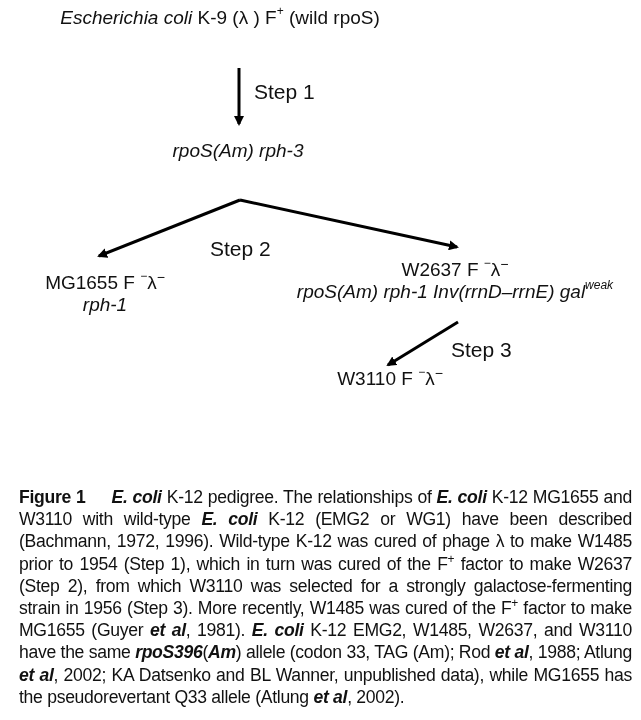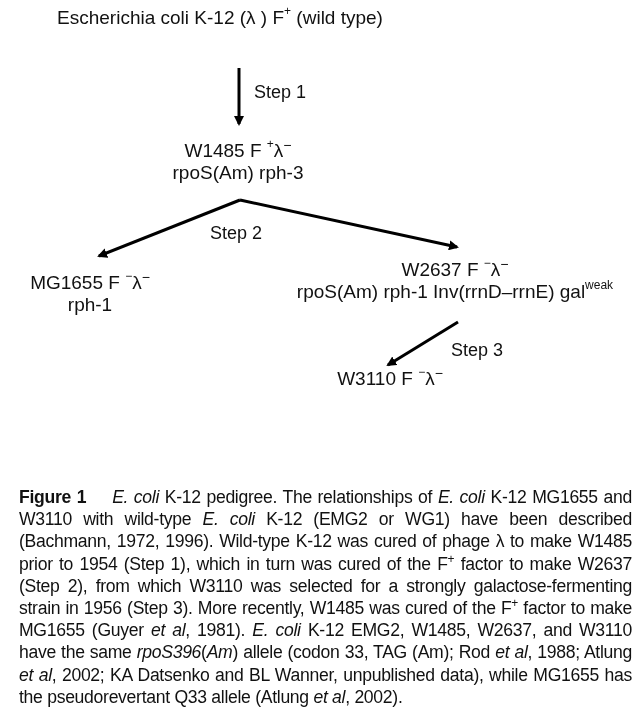--- a/index.html
+++ b/index.html
@@ -1,65 +1,62 @@
 <!DOCTYPE html>
 <html><head>
 <meta charset="utf-8">
 <style>
   html, body { margin: 0; padding: 0; background: #ffffff; }
   body { width: 641px; height: 720px; position: relative; overflow: hidden;
          font-family: "Liberation Sans", sans-serif; color: #111; }
   .diagram { position: absolute; left: 0; top: 0; width: 641px; height: 470px; }
   .diagram svg { position: absolute; left: 0; top: 0; }
   .node { position: absolute; text-align: center; font-size: 19px; line-height: 22px; white-space: nowrap; }
-  .node .it { }
+  .node .it { font-style: italic; }
   .node sup { font-size: 12px; line-height: 0; position: relative; top: -2px; vertical-align: super; }
   .node .lamsup { font-size: 14px; vertical-align: super; line-height: 0; }
-  .step { position: absolute; font-size: 18px; line-height: 22px; }
+  .step { position: absolute; font-size: 21px; line-height: 22px; }
   .caption { position: absolute; left: 19px; top: 486px; width: 613px;
              font-size: 17.6px; line-height: 22.2px; text-align: justify;
              letter-spacing: -0.3px; }
   .caption .fig { font-weight: bold; margin-right: 26px; }
-  .caption i { font-style: italic; }
+  .caption i { font-style: italic; font-weight: bold; }
   .caption sup { font-size: 12px; line-height: 0; }
 </style>
 </head>
 <body>
 
 <div class="diagram">
   <svg width="641" height="470">
     <defs>
       <marker id="ah" markerWidth="10" markerHeight="10" refX="8" refY="5" orient="auto" markerUnits="userSpaceOnUse">
         <path d="M0,0 L10,5 L0,10 Z" fill="#000"></path>
       </marker>
     </defs>
     <line x1="239" y1="68" x2="239" y2="124" stroke="#000" stroke-width="3" marker-end="url(#ah)"></line>
     <line x1="240" y1="200" x2="99" y2="256" stroke="#000" stroke-width="3" marker-end="url(#ah)"></line>
     <line x1="240" y1="200" x2="457" y2="247" stroke="#000" stroke-width="3" marker-end="url(#ah)"></line>
     <line x1="458" y1="322" x2="388" y2="365" stroke="#000" stroke-width="3" marker-end="url(#ah)"></line>
   </svg>
 
   <div class="node" style="left:0; width:440px; top:7px;">
     <div>
-      <span class="it">Escherichia coli</span><span> K-12 (</span><span>λ</span><span> ) F</span><sup>+</sup><span> (wild type)</span>
+      <span class="it">Escherichia coli</span><span> K-9 (</span><span>λ</span><span> ) F</span><sup>+</sup><span> (wild rpoS)</span>
     </div>
   </div>
 
   <div class="step" style="left:254px; top:81px;">Step 1</div>
 
   <div class="node" style="left:138px; width:200px; top:140px;">
-    <div>
-      <span>W1485 F</span> <sup>+</sup><span>λ</span><span class="lamsup">−</span>
-    </div>
     <div class="it">rpoS(Am) rph-3</div>
   </div>
 
-  <div class="step" style="left:210px; top:222px;text-align:right;">Step 2</div>
+  <div class="step" style="left:210px; top:238px;text-align:right;">Step 2</div>
 
-  <div class="node" style="left:0px; width:180px; top:272px;">
+  <div class="node" style="left:0px; width:180px; top:272px;padding-left:15px;">
     <div>
       <span>MG1655 F</span> <sup>−</sup><span>λ</span><span class="lamsup">−</span>
     </div>
     <div class="it">rph-1</div>
   </div>
 
   <div class="node" style="left:270px; width:370px; top:259px;">
     <div>
       <span>W2637 F</span> <sup>−</sup><span>λ</span><span class="lamsup">−</span>
     </div>

